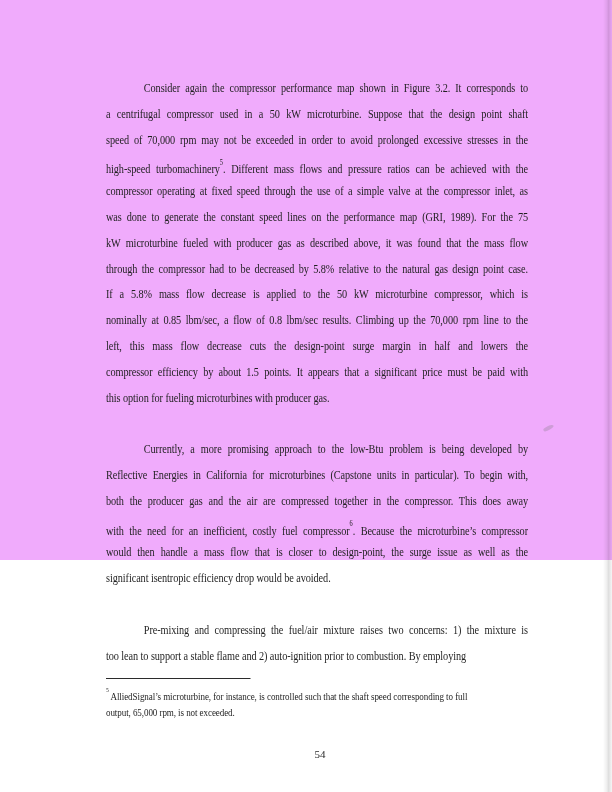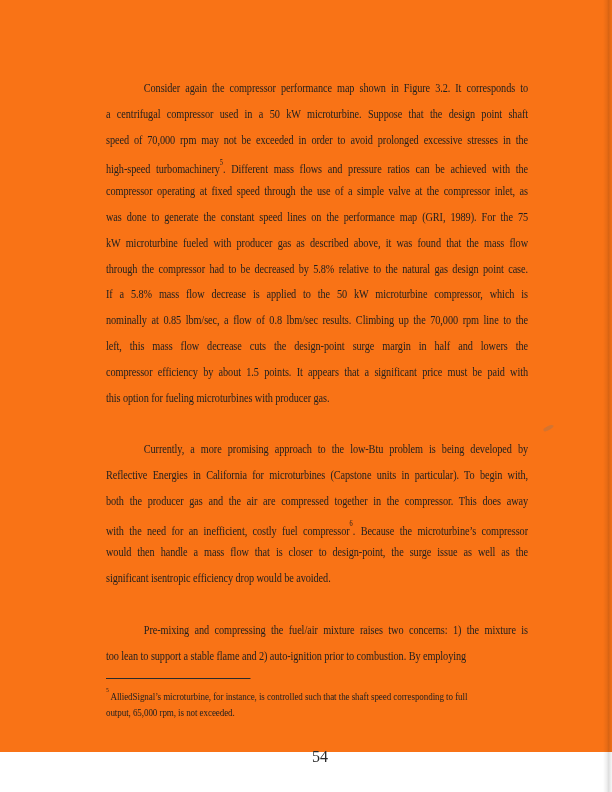--- a/index.html
+++ b/index.html
@@ -6,22 +6,22 @@
     margin: 0;
     padding: 0;
     width: 612px;
     height: 792px;
     background: #ffffff;
     overflow: hidden;
   }
   .page {
     position: relative;
     width: 612px;
-    height: 752px;
-    background: #f97316;
+    height: 560px;
+    background: #f0abfc;
     font-family: "Liberation Serif", serif;
     color: #222222;
   }
   
   .edge-strip {
     position: absolute;
     top: 0;
     right: 0;
     width: 9px;
     height: 792px;
@@ -87,21 +87,21 @@
     line-height: 16.5px;
     color: #1f1f1f;
     letter-spacing: -0.1px;
   }
   .page-number {
     position: absolute;
     left: 106px;
     top: 748px;
     width: 428px;
     text-align: center;
-    font-size: 16px;
+    font-size: 11px;
     color: #2a2a2a;
   }
 </style>
 </head>
 <body>
 
 <div class="page">
 
   <div class="textcol" id="bodycol">
       <div class="para">

